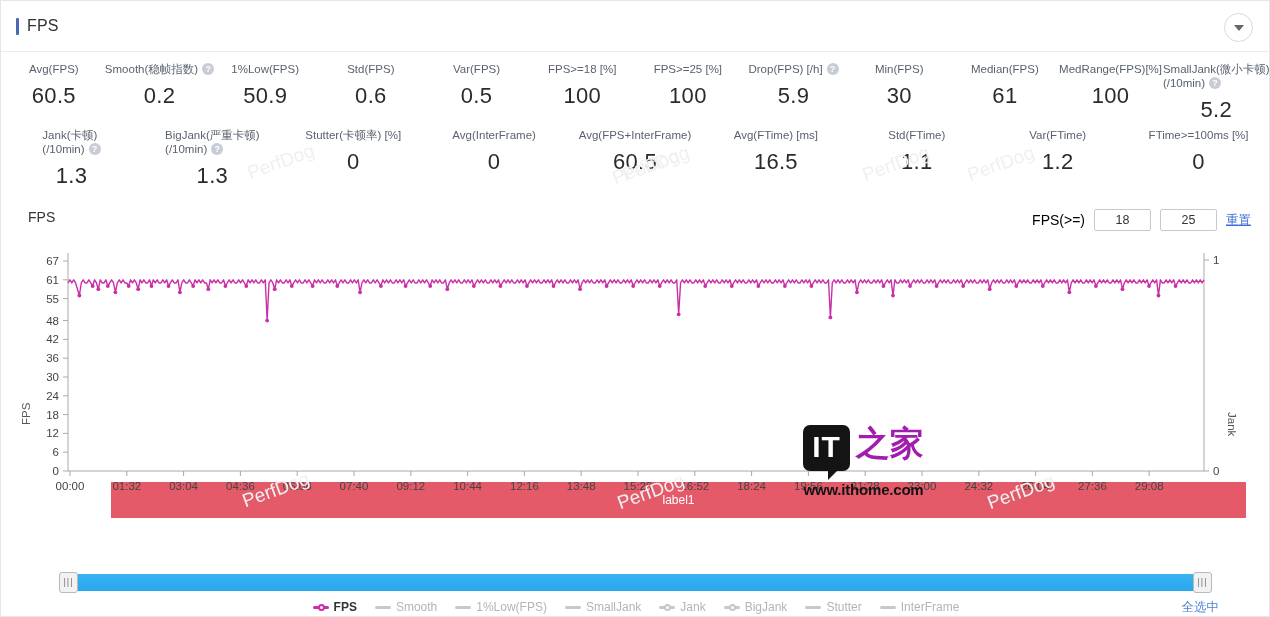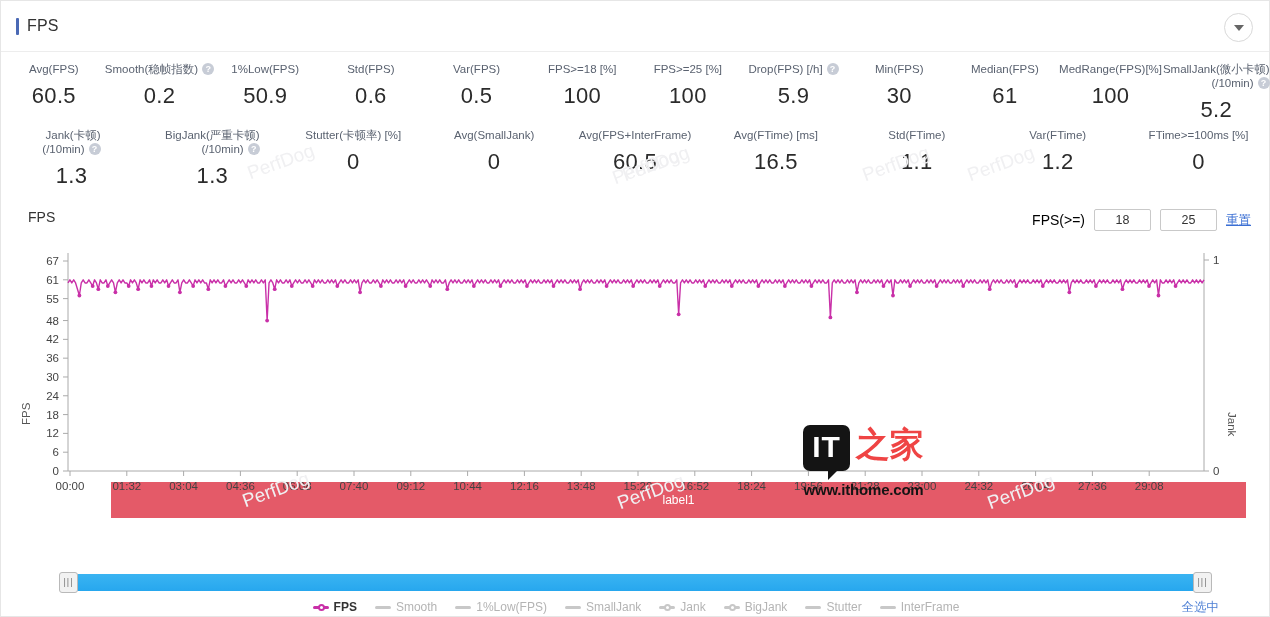--- a/index.html
+++ b/index.html
@@ -35,21 +35,21 @@
   .metrics{padding:10px 12px 0 0;}
   .metric-row{display:flex;align-items:flex-start;width:1268px;}
   .metric{
     flex:1 1 0;display:flex;flex-direction:column;align-items:center;justify-content:flex-start;
     min-width:0;
   }
   .metric-label{
     font-size:11.5px;color:#5a6270;line-height:14px;text-align:center;white-space:nowrap;
     display:flex;align-items:center;justify-content:center;flex-wrap:nowrap;
   }
-  .metric-label .lbl-lines{display:flex;flex-direction:column;align-items:flex-end;}
+  .metric-label .lbl-lines{display:flex;flex-direction:column;align-items:flex-start;}
   .help-icon{
     display:inline-flex;align-items:center;justify-content:center;
     width:12px;height:12px;border-radius:50%;background:#c7ccd6;color:#fff;
     font-size:9px;line-height:12px;margin-left:4px;flex:0 0 auto;font-weight:bold;
     cursor:pointer;
   }
   .metric-value{
     font-size:22px;color:#2b2b2b;margin-top:7px;font-weight:400;letter-spacing:.3px;
   }
   .row2{margin-top:5px;}
@@ -100,21 +100,21 @@
   .ithome-logo{display:flex;align-items:flex-start;justify-content:center;gap:6px;}
   .it-box{
     position:relative;background:#141414;color:#fff;font-weight:bold;font-size:30px;
     line-height:30px;padding:7px 9px 9px 9px;border-radius:7px;letter-spacing:1px;
     font-family:"Liberation Sans",sans-serif;
   }
   .it-box:after{
     content:"";position:absolute;right:12px;bottom:-9px;width:0;height:0;
     border-left:10px solid #141414;border-bottom:10px solid transparent;
   }
-  .cn-chars{font-size:34px;line-height:38px;color:#ef4444;font-weight:bold;font-family:Liberation Sans, sans-serif;}
+  .cn-chars{font-size:34px;line-height:38px;color:#a21caf;font-weight:bold;font-family:Liberation Serif, serif;}
   .ithome-url{font-size:15px;font-weight:bold;color:#141414;margin-top:10px;letter-spacing:-.2px;}
 
   
   .range-bar{
     position:absolute;left:67px;top:573px;width:1135px;height:17px;
     background:linear-gradient(#3ab4f2,#27a7ee);border-radius:2px;
   }
   .range-handle{
     position:absolute;top:-2px;width:19px;height:21px;background:#f2f2f2;
     border:1px solid #b9b9b9;border-radius:3px;display:flex;align-items:center;justify-content:center;
@@ -267,21 +267,21 @@
           <div class="metric-value">1.3</div>
         </div>
         <div class="metric">
           <div class="metric-label">
             <span>Stutter(卡顿率) [%]</span>
           </div>
           <div class="metric-value">0</div>
         </div>
         <div class="metric">
           <div class="metric-label">
-            <span>Avg(SmallJank)</span>
+            <span>Avg(InterFrame)</span>
           </div>
           <div class="metric-value">0</div>
         </div>
         <div class="metric">
           <div class="metric-label">
             <span>Avg(FPS+InterFrame)</span>
           </div>
           <div class="metric-value">60.5</div>
         </div>
         <div class="metric">

